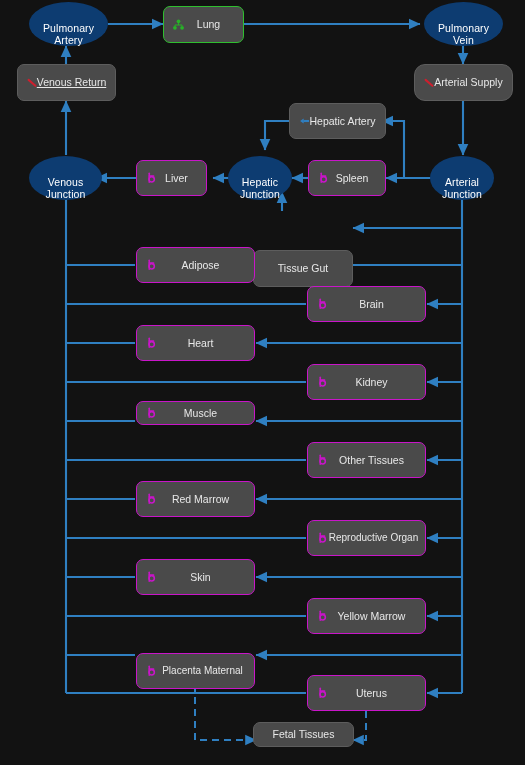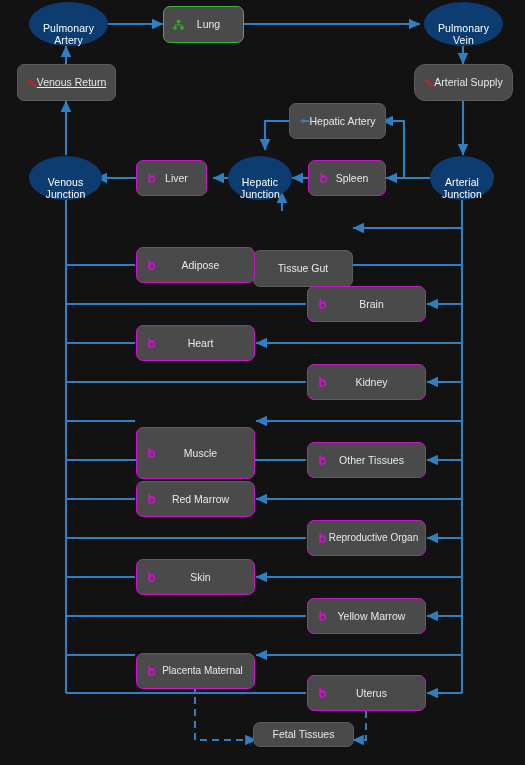--- a/index.html
+++ b/index.html
@@ -251,21 +251,21 @@
 
   <div class="node rect tissue has-icon" style="left:136px; top:325px; width:119px; height:36px;">
     <svg class="nicon" viewBox="0 0 16 16">
       <path d="M5.2 2.2 L5.2 13.2" stroke="#c915c9" stroke-width="1.9" stroke-linecap="round" fill="none"></path>
       <circle cx="8.2" cy="9.6" r="3.3" stroke="#c915c9" stroke-width="1.9" fill="none"></circle>
       <path d="M5.2 5.6 L10.6 5.6" stroke="#c915c9" stroke-width="1.9" stroke-linecap="round" fill="none"></path>
     </svg>
     <span class="label">Heart</span>
   </div>
 
-  <div class="node rect tissue has-icon" style="left:136px; top:427px; width:119px; height:52px;">
+  <div class="node rect tissue has-icon" style="left:136px; top:401px; width:119px; height:24px;">
     <svg class="nicon" viewBox="0 0 16 16">
       <path d="M5.2 2.2 L5.2 13.2" stroke="#c915c9" stroke-width="1.9" stroke-linecap="round" fill="none"></path>
       <circle cx="8.2" cy="9.6" r="3.3" stroke="#c915c9" stroke-width="1.9" fill="none"></circle>
       <path d="M5.2 5.6 L10.6 5.6" stroke="#c915c9" stroke-width="1.9" stroke-linecap="round" fill="none"></path>
     </svg>
     <span class="label">Muscle</span>
   </div>
 
   <div class="node rect tissue has-icon" style="left:136px; top:481px; width:119px; height:36px;">
     <svg class="nicon" viewBox="0 0 16 16">

